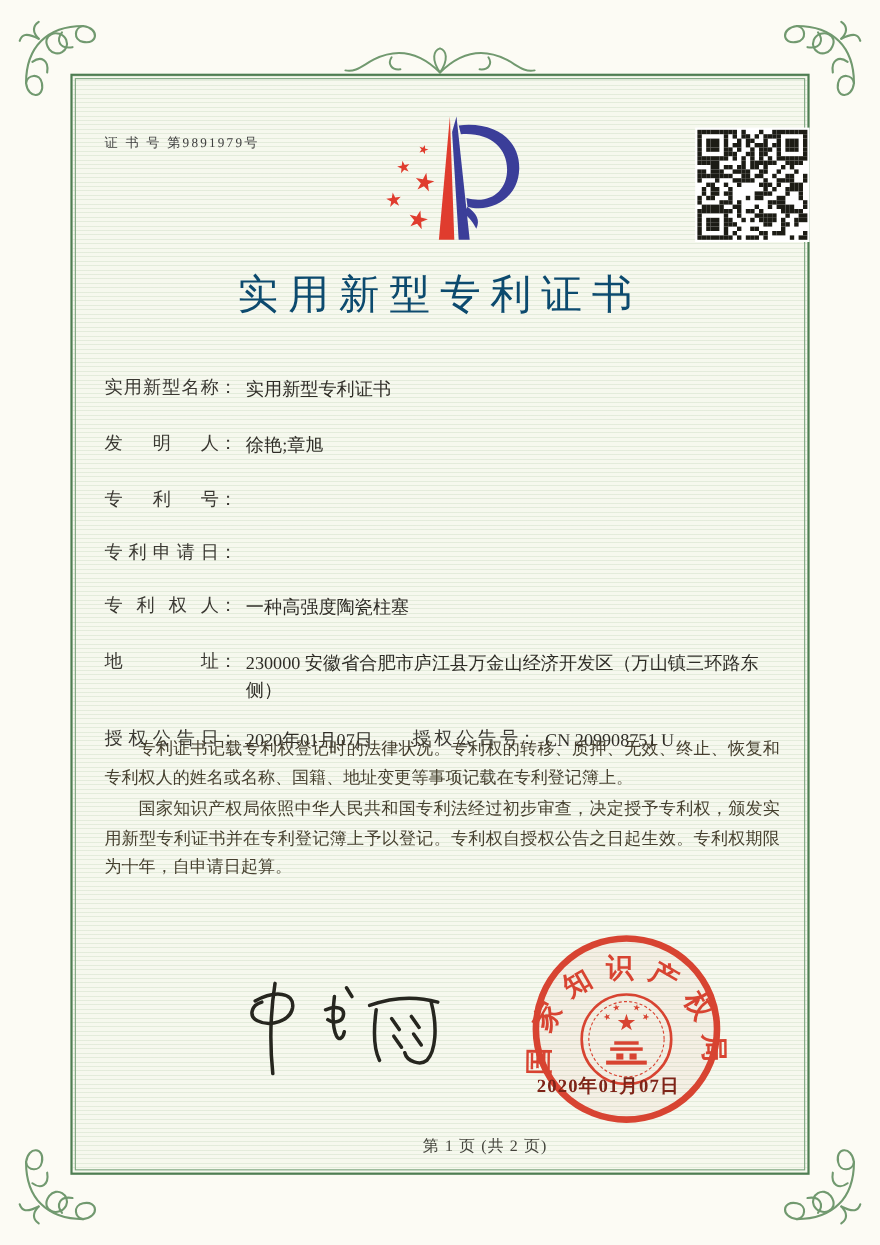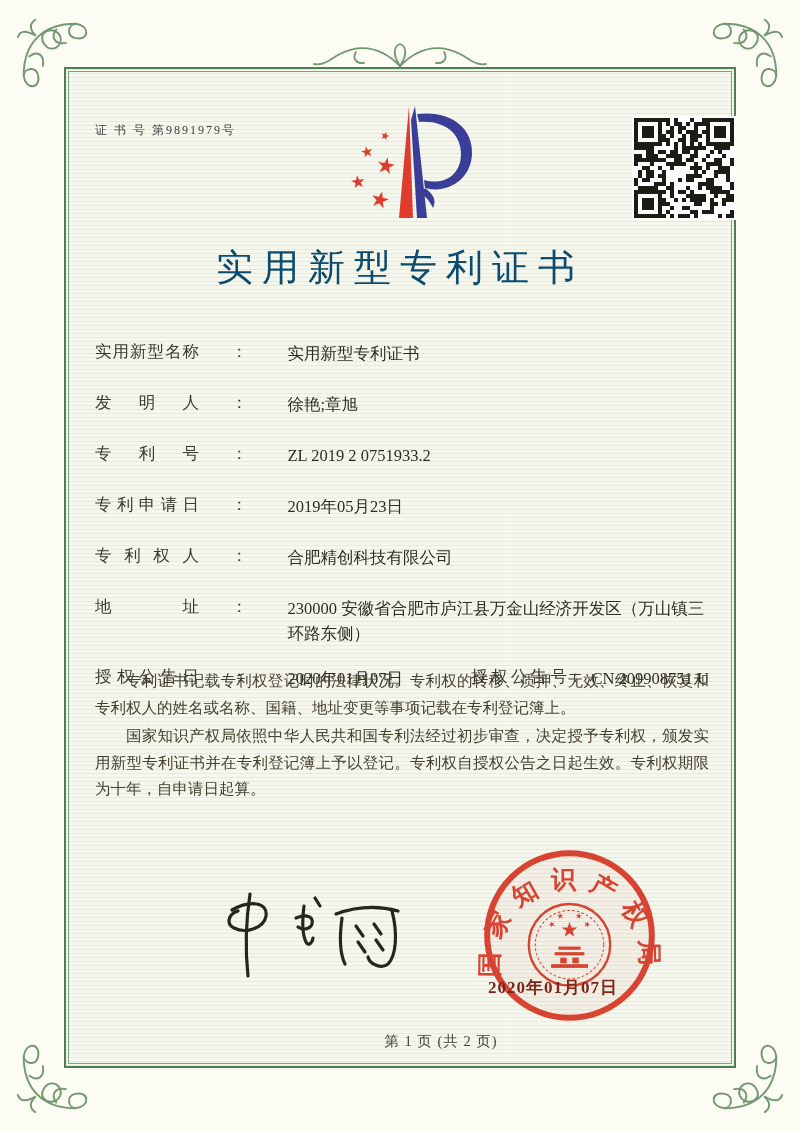--- a/index.html
+++ b/index.html
@@ -43,21 +43,21 @@
   .qr .q{background:#1c1c15;}
   .title{
     position:absolute;left:0;top:243px;width:100%;
     text-align:center;font-size:37px;font-weight:normal;
     letter-spacing:9px;color:#0c4a6e;
   }
   .fields{
     position:absolute;left:95px;top:341px;width:614px;
     font-size:16.5px;line-height:22px;
   }
-  .frow{display:flex;margin-bottom:26px;align-items:flex-start;gap:32px;}
+  .frow{display:flex;margin-bottom:26px;align-items:flex-start;}
   .flabel{
     display:inline-block;width:104px;flex:none;
     text-align:justify;text-align-last:justify;
     color:#3a3832;
   }
   .fcolon{flex:none;color:#3a3832;}
   .fvalue{flex:1;padding-left:8px;color:#2e2c26;line-height:25px;}
   .grant-row{display:flex;margin-bottom:0;}
   .grant-right{margin-left:36px;display:flex;}
   .grant-right .fvalue{white-space:nowrap;}
@@ -802,31 +802,29 @@
       <span class="fvalue">实用新型专利证书</span>
     </div>
     <div class="frow">
       <span class="flabel">发明人</span>
         <span class="fcolon">：</span>
       <span class="fvalue">徐艳;章旭</span>
     </div>
     <div class="frow">
       <span class="flabel">专利号</span>
         <span class="fcolon">：</span>
-      <span class="fvalue">ZL 2019 2 0751933.2</span>
     </div>
     <div class="frow">
       <span class="flabel">专利申请日</span>
         <span class="fcolon">：</span>
-      <span class="fvalue">2019年05月23日</span>
     </div>
     <div class="frow">
       <span class="flabel">专利权人</span>
         <span class="fcolon">：</span>
-      <span class="fvalue">合肥精创科技有限公司</span>
+      <span class="fvalue">一种高强度陶瓷柱塞</span>
     </div>
     <div class="frow" style="margin-bottom:20px">
       <span class="flabel">地址</span>
         <span class="fcolon">：</span>
       <span class="fvalue">230000 安徽省合肥市庐江县万金山经济开发区（万山镇三环路东侧）</span>
     </div>
     <div class="frow grant-row">
       <span class="flabel">授权公告日</span>
         <span class="fcolon">：</span>
       <span class="fvalue" style="flex:none">2020年01月07日</span>

